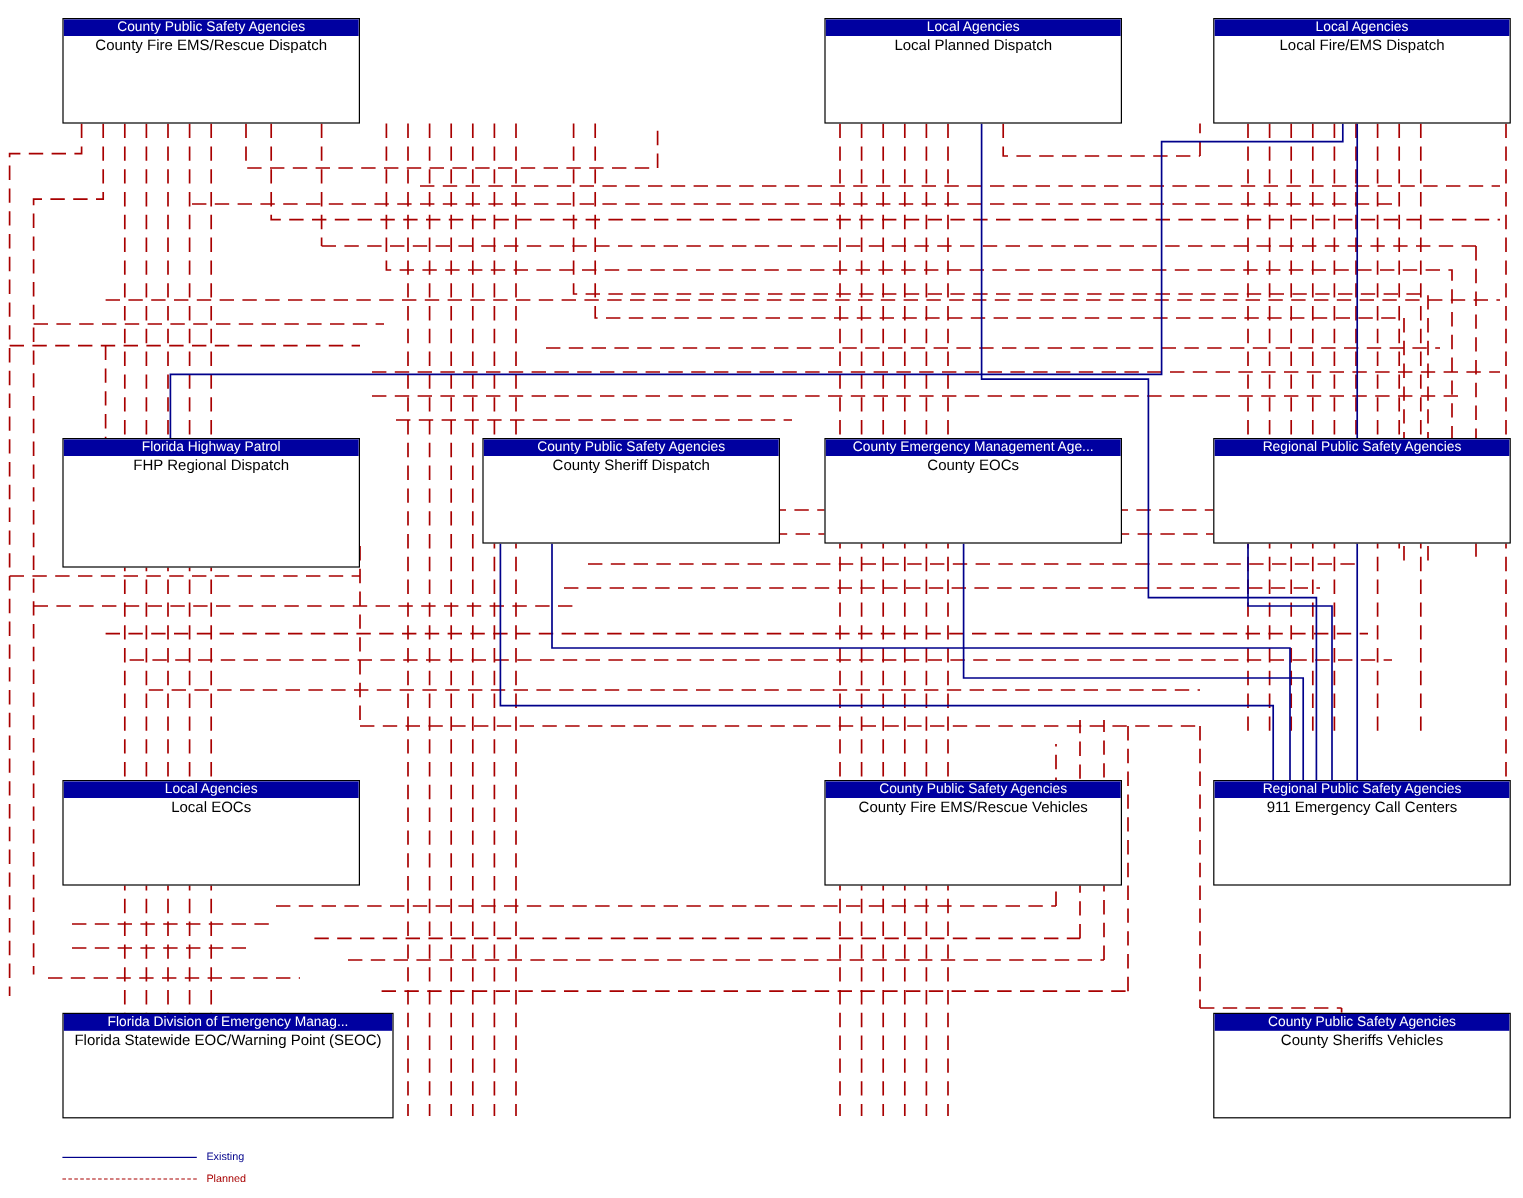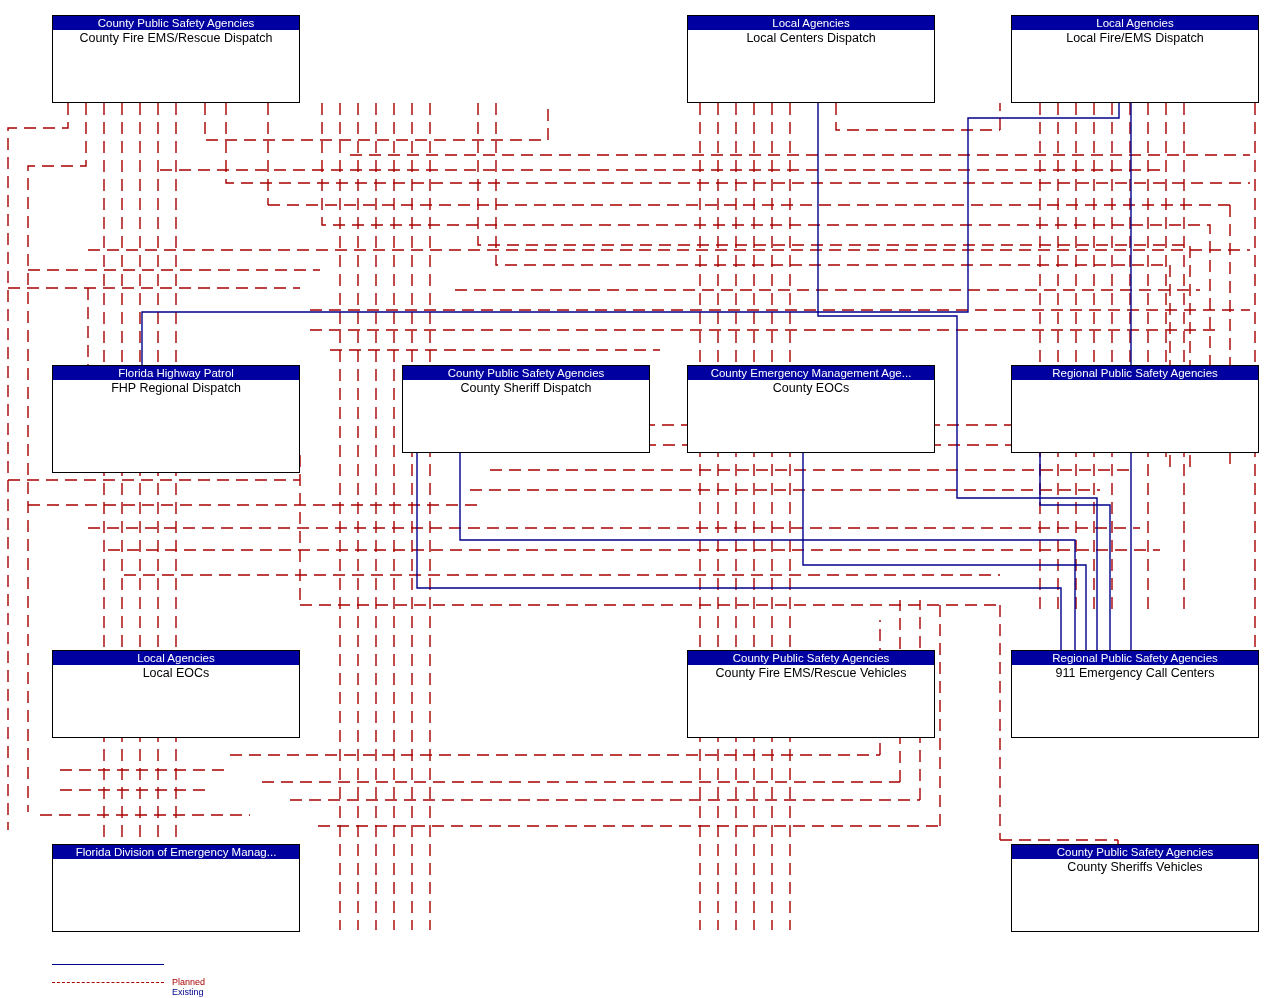--- a/index.html
+++ b/index.html
@@ -185,21 +185,21 @@
       </g>
     </svg>
 
   <div id="nodes-layer">
       <div class="node-box" style="left: 52px; top: 15px; width: 248px; height: 88px;">
         <div class="node-title">County Public Safety Agencies</div>
         <div class="node-label">County Fire EMS/Rescue Dispatch</div>
       </div>
       <div class="node-box" style="left: 687px; top: 15px; width: 248px; height: 88px;">
         <div class="node-title">Local Agencies</div>
-        <div class="node-label">Local Centers Dispatch</div>
+        <div class="node-label">Local Planned Dispatch</div>
       </div>
       <div class="node-box" style="left: 1011px; top: 15px; width: 248px; height: 88px;">
         <div class="node-title">Local Agencies</div>
         <div class="node-label">Local Fire/EMS Dispatch</div>
       </div>
       <div class="node-box" style="left: 52px; top: 365px; width: 248px; height: 108px;">
         <div class="node-title">Florida Highway Patrol</div>
         <div class="node-label">FHP Regional Dispatch</div>
       </div>
       <div class="node-box" style="left: 402px; top: 365px; width: 248px; height: 88px;">
@@ -218,33 +218,34 @@
         <div class="node-label">Local EOCs</div>
       </div>
       <div class="node-box" style="left: 687px; top: 650px; width: 248px; height: 88px;">
         <div class="node-title">County Public Safety Agencies</div>
         <div class="node-label">County Fire EMS/Rescue Vehicles</div>
       </div>
       <div class="node-box" style="left: 1011px; top: 650px; width: 248px; height: 88px;">
         <div class="node-title">Regional Public Safety Agencies</div>
         <div class="node-label">911 Emergency Call Centers</div>
       </div>
-      <div class="node-box" style="left: 52px; top: 844px; width: 248px; height: 88px;">
+      <div class="node-box" style="left: 52px; top: 844px; width: 276px; height: 88px;">
         <div class="node-title">Florida Division of Emergency Manag...</div>
+        <div class="node-label">Florida Statewide EOC/Warning Point (SEOC)</div>
       </div>
       <div class="node-box" style="left: 1011px; top: 844px; width: 248px; height: 88px;">
         <div class="node-title">County Public Safety Agencies</div>
         <div class="node-label">County Sheriffs Vehicles</div>
       </div>
     </div>
 
   <div id="legend">
       <div class="legend-row" style="top: 0px;">
         <div class="legend-swatch" style="border-top: 1.5px solid rgb(0, 0, 139);"></div>
-        <div class="legend-text" style="color: rgb(0, 0, 139); margin-top: 28px;">Existing</div>
+        <div class="legend-text" style="color: rgb(0, 0, 139);">Existing</div>
       </div>
       <div class="legend-row" style="top: 18px; text-align: center;">
         <div class="legend-swatch" style="border-top: 1.5px dashed rgb(168, 0, 0);"></div>
         <div class="legend-text" style="color: rgb(168, 0, 0);">Planned</div>
       </div>
     </div>
 
 </div>
 
 </body></html>

